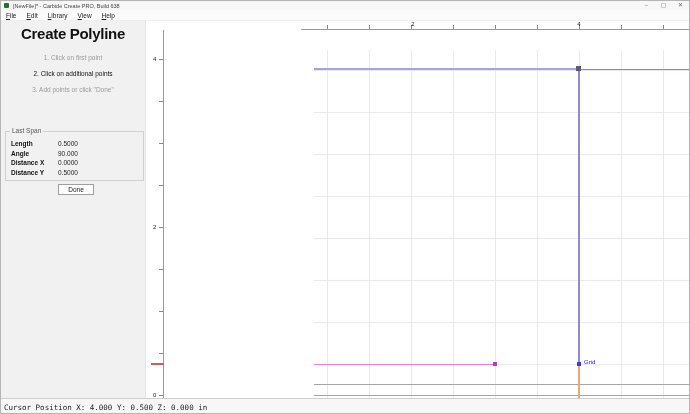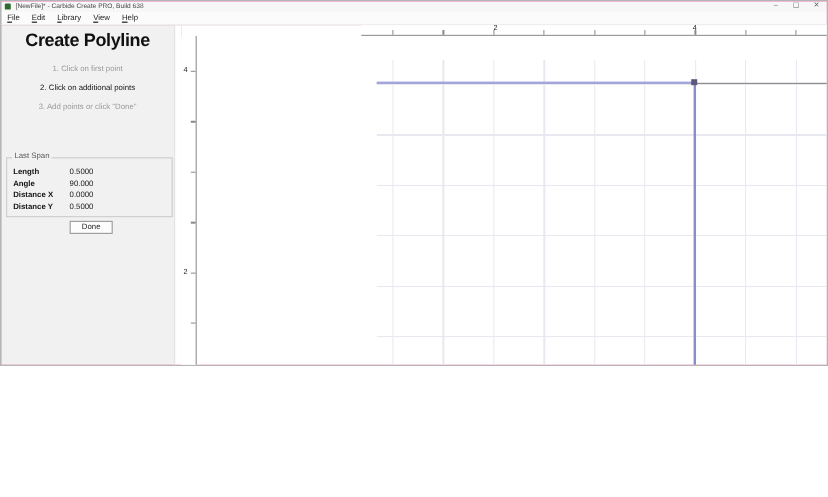--- a/index.html
+++ b/index.html
@@ -1,18 +1,18 @@
 <!DOCTYPE html>
 <html><head>
 <meta charset="utf-8">
 <style>
   * { margin:0; padding:0; box-sizing:border-box; }
   html,body { width:690px; height:414px; }
   body { font-family:"Liberation Sans", sans-serif; background:#fff; }
-  #app { position:relative; width:690px; height:305px; overflow:hidden; background:#ec4899; border:1px solid #b5b5b5; }
+  #app { position:relative; width:690px; height:414px; overflow:hidden; background:#7f1d1d; border:1px solid #b5b5b5; }
 
   
   #titlebar { position:absolute; left:0; top:0; width:690px; height:9px; background:#f7f7f7; display:flex; align-items:center; }
   #app-icon { width:5px; height:5px; margin-left:3px; background:#2e6b2e; border-radius:1px; }
   #window-title { font-size:5.5px; color:#444; margin-left:4px; white-space:nowrap; }
   #win-controls { position:absolute; right:2px; top:0; height:9px; display:flex; align-items:center; }
   .win-btn { width:17px; height:9px; font-size:6px; color:#666; text-align:center; line-height:9px; cursor:default; }
 
   
   #menubar { position:absolute; left:0; top:9px; width:690px; height:11px; background:#fbfbfb; display:flex; align-items:center; border-bottom:1px solid #eee; }
@@ -154,14 +154,17 @@
     </div>
     <div class="abs" id="ruler-left">
       <div id="ruler-left-ticks"></div>
       <span class="ynum" style="top:29px;">4</span>
       <span class="ynum" style="top:197px;">2</span>
       <span class="ynum" style="top:365px;">0</span>
       <div class="abs" id="cursor-tick-y" style="top:333px;"></div>
     </div>
   </div>
 
+  <div id="statusbar">
+    <div id="status-text">Cursor Position X: 4.000 Y: 0.500 Z: 0.000 in</div>
+  </div>
 
 </div>
 
 </body></html>

